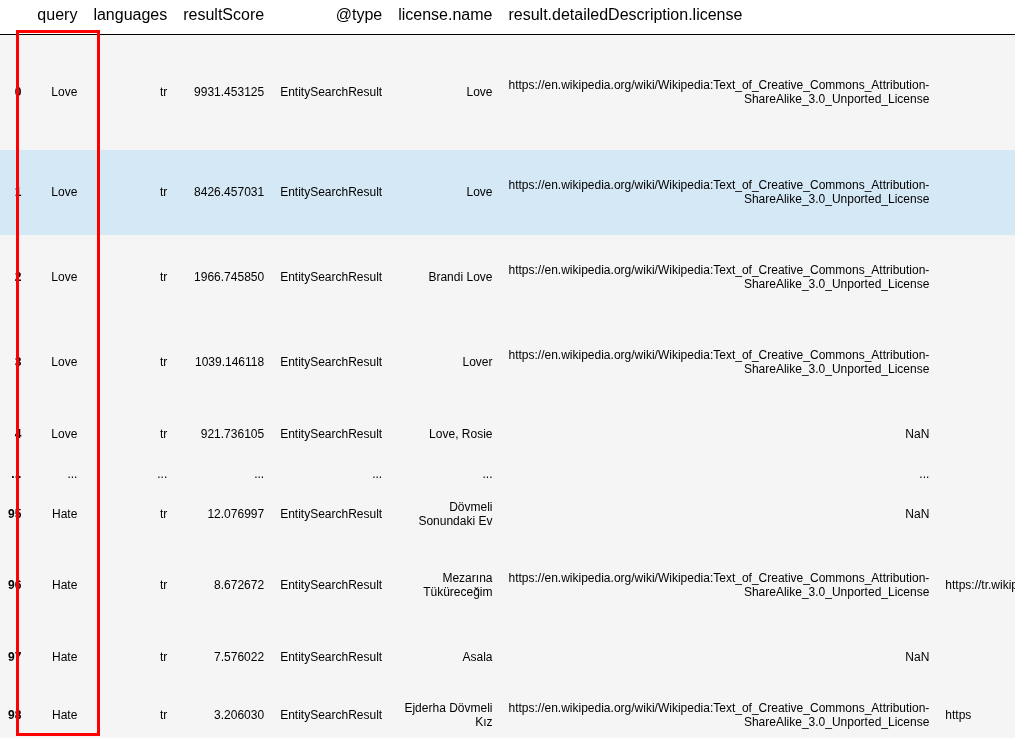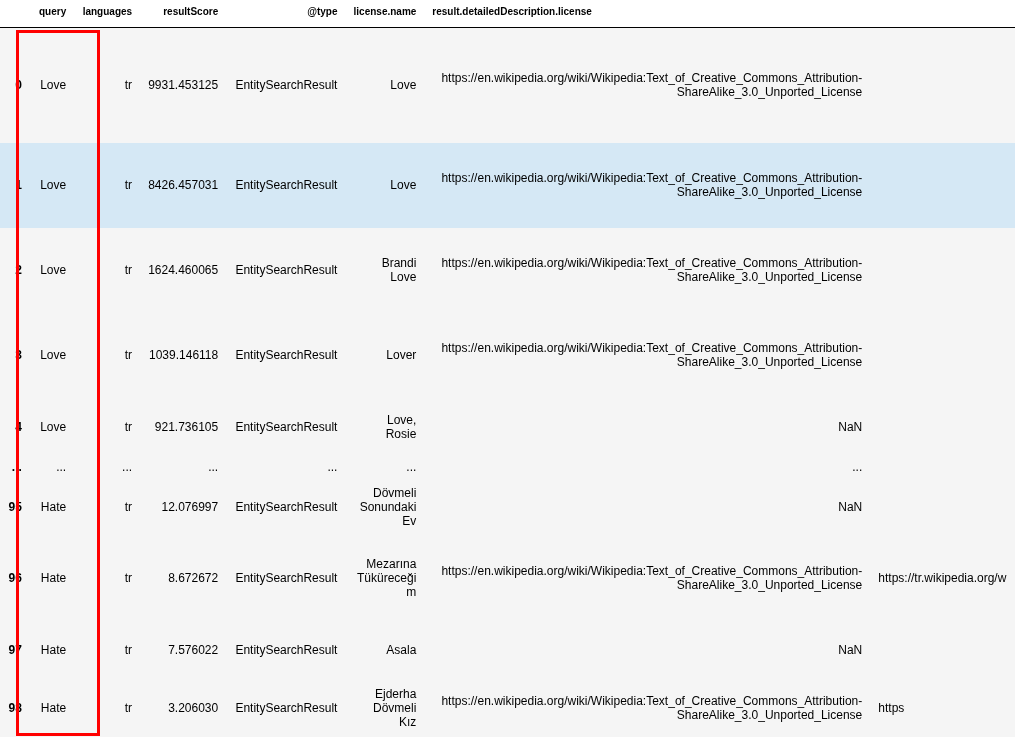--- a/index.html
+++ b/index.html
@@ -11,24 +11,24 @@
       background: #fff;
       width: 1015px;
       overflow-x: hidden;
     }
     table {
       border-collapse: collapse;
       table-layout: fixed;
     }
     thead th {
       text-align: right;
-      font-weight: bold;
+      font-weight: normal;
       padding: 6px 8px 10px 8px;
       border-bottom: 1px solid #000;
-      font-size: 10px;
+      font-size: 16px;
       white-space: nowrap;
     }
     tbody td {
       text-align: right;
       padding: 4px 8px;
       font-size: 12px;
       border: none;
       vertical-align: middle;
       word-wrap: break-word;
     }
@@ -127,21 +127,21 @@
           <td>8426.457031</td>
           <td>EntitySearchResult</td>
           <td class="name-cell">Love</td>
           <td>https://en.wikipedia.org/wiki/Wikipedia:Text_of_Creative_Commons_Attribution-ShareAlike_3.0_Unported_License</td>
           <td style="text-align: left; white-space: nowrap; overflow: hidden;"></td>
         </tr>
         <tr class="med">
           <th class="row-index">2</th>
           <td>Love</td>
           <td>tr</td>
-          <td>1624.460065</td>
+          <td>1966.745850</td>
           <td>EntitySearchResult</td>
           <td class="name-cell">Brandi Love</td>
           <td>https://en.wikipedia.org/wiki/Wikipedia:Text_of_Creative_Commons_Attribution-ShareAlike_3.0_Unported_License</td>
           <td style="text-align: left; white-space: nowrap; overflow: hidden;"></td>
         </tr>
         <tr class="med">
           <th class="row-index">3</th>
           <td>Love</td>
           <td>tr</td>
           <td>1039.146118</td>

